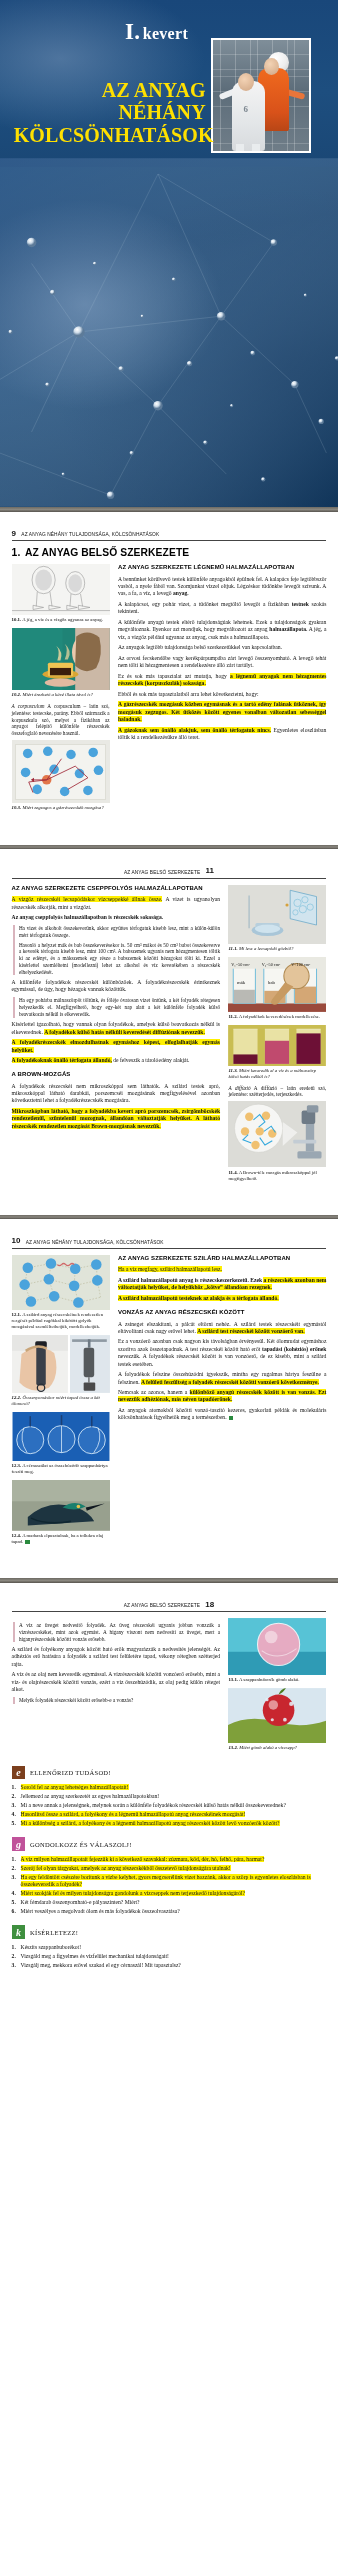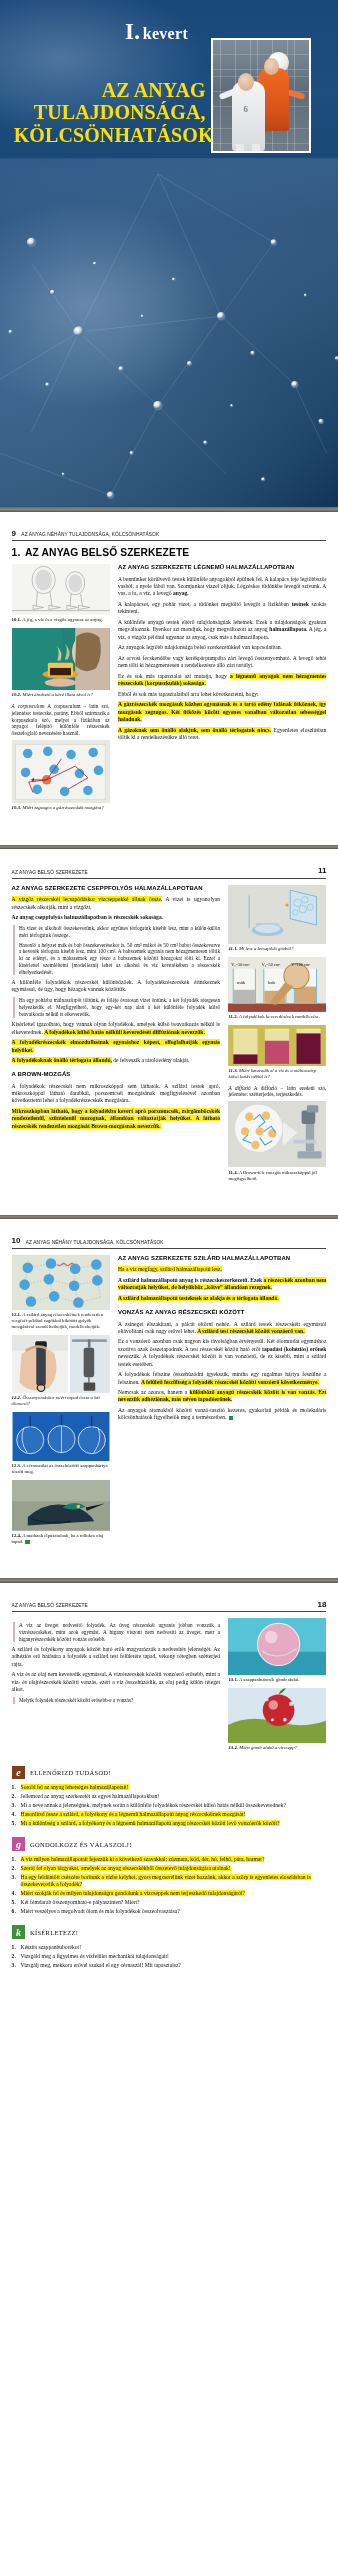--- a/index.html
+++ b/index.html
@@ -91,21 +91,21 @@
   
   .cover-web { position:absolute; left:0; top:158px; width:338px; height:349px; overflow:hidden; }
   .cover-web svg { display:block; }
 
   
   .sheet { position:relative; width:338px; background:#fff; padding: 0; }
   .divider { width:338px; height:4.7px; background: linear-gradient(180deg,#6d6a63 0%, #8a877f 50%, #57544e 100%); }
   .sheet-inner { padding: 18px 11.6px 0 11.6px; }
 
   .runhead { display:flex; align-items:flex-end; gap:5.3px; padding-bottom:1.6px; }
-  .runhead.right { justify-content:space-between; }
+  .runhead.right { justify-content:center; }
   .runhead .pno { font-family:"Liberation Sans", sans-serif; font-weight:bold; font-size:8px; color:#111; line-height:1; }
   .runhead .rtxt { font-family:"Liberation Sans", sans-serif; font-size:4.8px; letter-spacing:0.1px; color:#111; line-height:1.1; text-transform:uppercase; }
   .rule { height:0.8px; background:#444; width:100%; margin-top:1.1px; }
 
   .sec-title {
     font-family:"Liberation Sans", sans-serif;
     font-weight:bold; font-size:10.3px; letter-spacing:0.1px;
     margin: 5.8px 0 6.3px 0; color:#000;
     display:flex; gap:4.7px; align-items:baseline;
   }
@@ -200,21 +200,21 @@
       <div class="cp-head2"></div>
       <div class="cp-arm1"></div>
       <div class="cp-p-white"></div>
       <div class="cp-head1"></div>
       <div class="cp-leg1"></div>
       <div class="cp-leg2"></div>
     </div>
 
     <div class="cover-title">
       <div>AZ ANYAG</div>
-      <div>TULAJDONSÁGA,</div>
+      <div>NÉHÁNY</div>
       <div>KÖLCSÖNHATÁSOK</div>
     </div>
 
     <div class="cover-web">
       <svg width="338" height="349" viewBox="0 0 642 662">
         <defs>
           <radialGradient id="dew" cx="35%" cy="30%">
             <stop offset="0%" stop-color="#ffffff"></stop>
             <stop offset="55%" stop-color="#cddbe8"></stop>
             <stop offset="100%" stop-color="#5d7b99"></stop>

